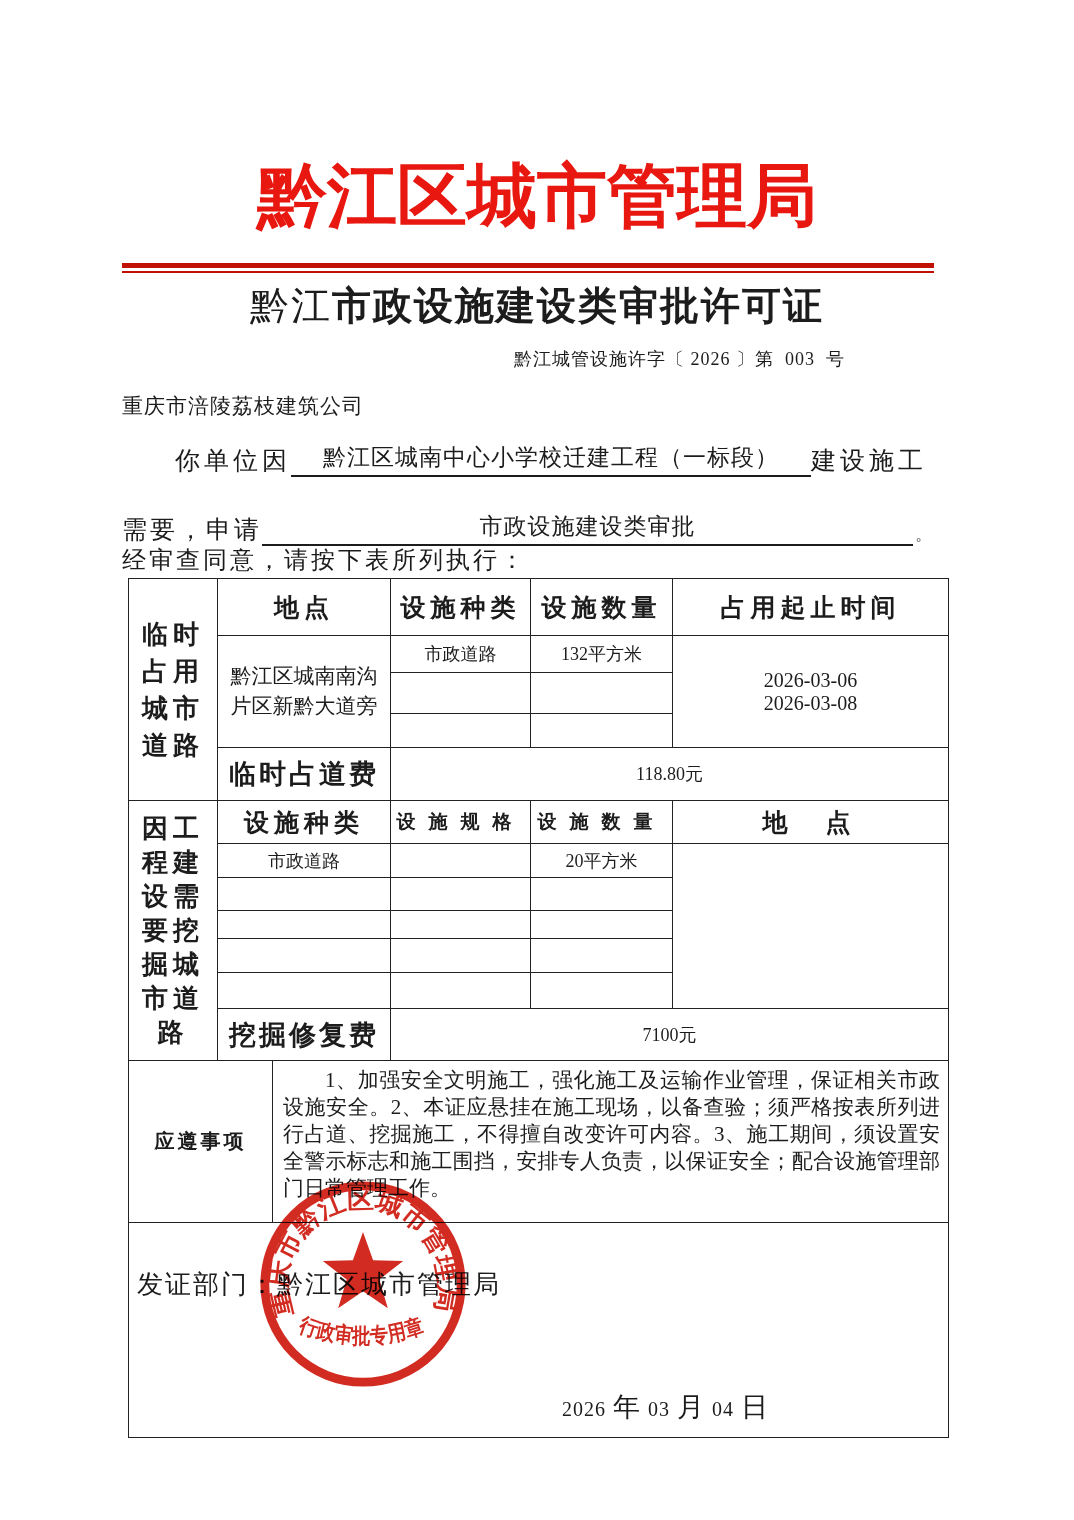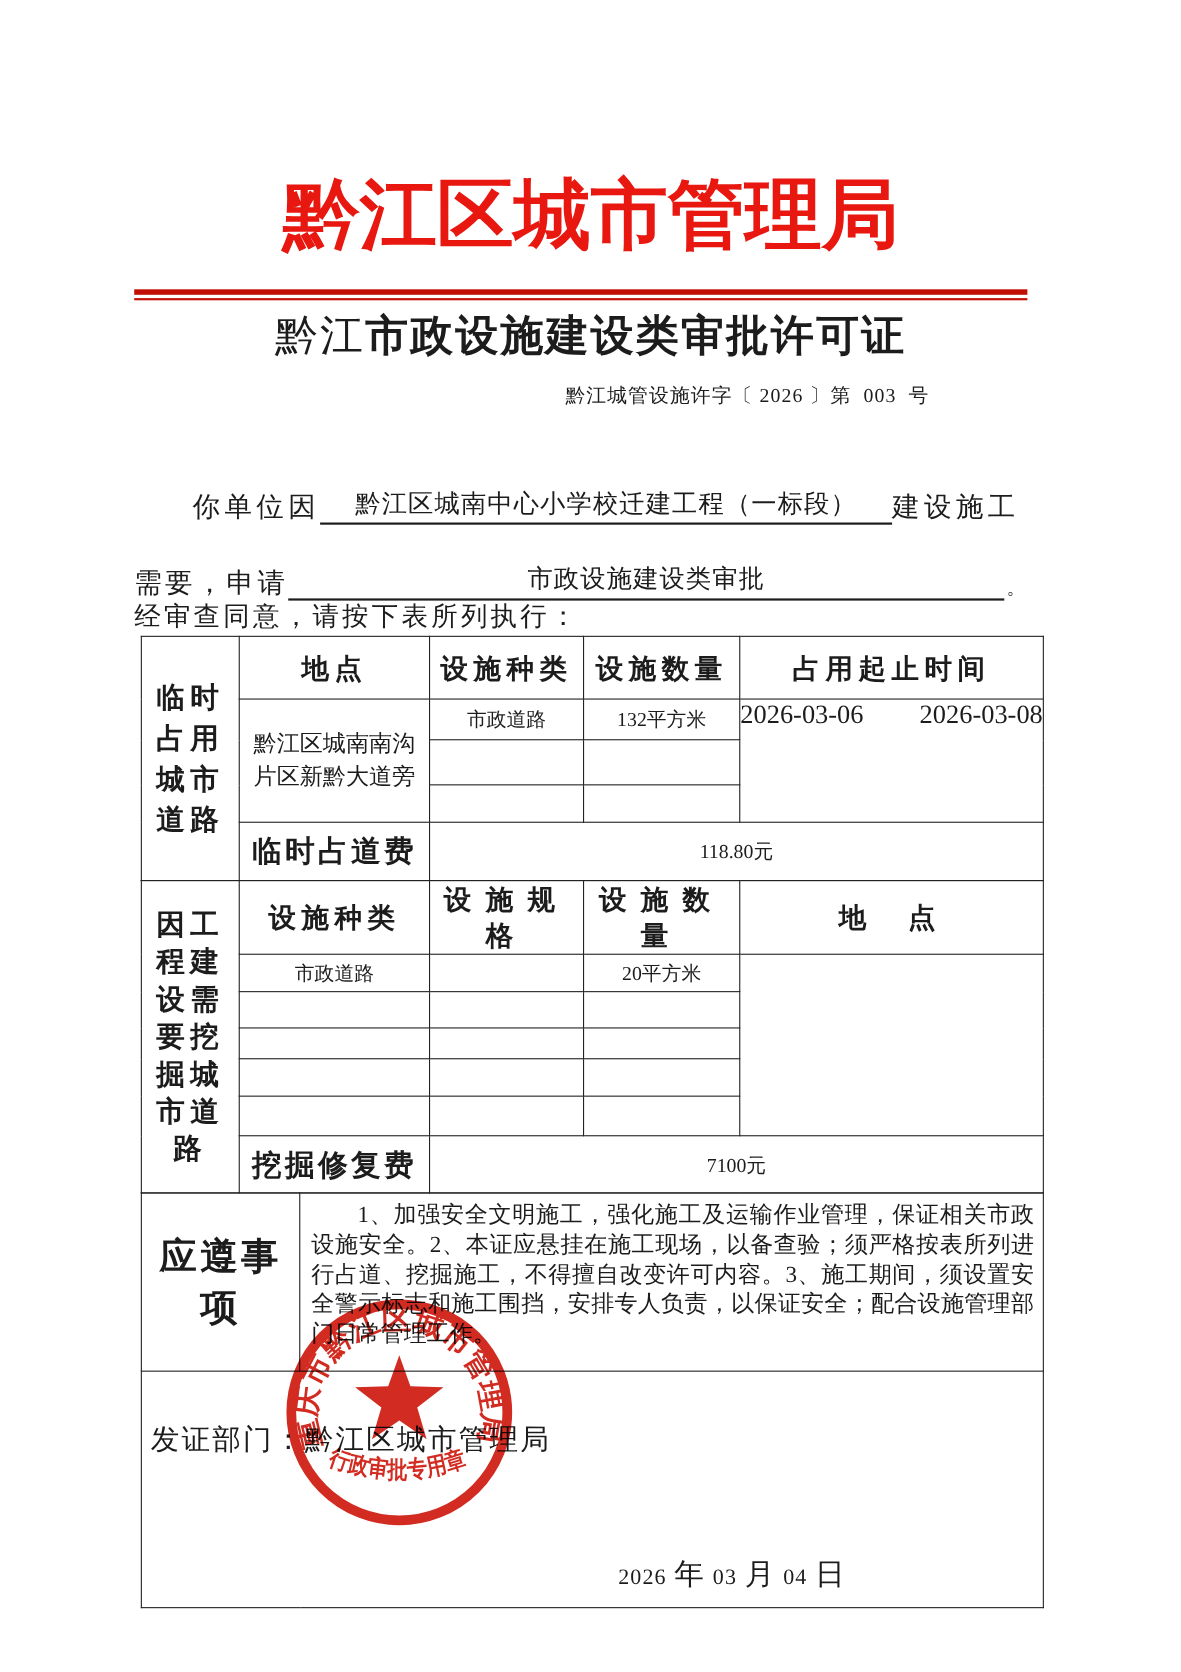--- a/index.html
+++ b/index.html
@@ -32,28 +32,28 @@
   .para2 .period{font-size:17px;padding-left:2px;}
   .para3{position:absolute;top:544px;left:122px;font-size:24px;letter-spacing:3px;}
   .tables{position:absolute;top:578px;left:128px;width:822px;}
   table{border-collapse:collapse;table-layout:fixed;width:820px;}
   table+table{margin-top:-1px;}
   td{border:1px solid #222;text-align:center;vertical-align:middle;padding:0;}
   .vlabel{font-weight:700;font-size:26px;white-space:pre-line;letter-spacing:5px;}
   .vlabel-a{line-height:37px;}
   .vlabel-b{line-height:34px;}
   .hdr{font-weight:700;font-size:25px;letter-spacing:5px;}
-  .hdr-wide{font-weight:700;font-size:25px;letter-spacing:13px;}
+  .hdr-wide{font-weight:700;font-size:19px;letter-spacing:13px;}
   .hdr-xwide{font-weight:700;font-size:25px;letter-spacing:38px;padding-left:30px;}
   .val{font-size:18px;}
   .loc{font-size:21px;line-height:1.4;padding:0 4px;}
-  .datecell{display:flex;flex-direction:row;justify-content:space-between;height:110px;font-size:24px;}
+  .datecell{display:flex;flex-direction:column;justify-content:center;height:110px;font-size:20px;}
   .fee-label{font-weight:700;font-size:27px;letter-spacing:3px;}
   .fee-val{font-size:18px;}
-  .notes-label{font-weight:700;font-size:34px;letter-spacing:3px;}
+  .notes-label{font-weight:700;font-size:20px;letter-spacing:3px;}
   .notes-cell{vertical-align:top;text-align:left;}
   .notes-text{font-size:21px;line-height:27px;text-indent:2em;margin:6px 8px 0 10px;text-align:justify;}
   .bottom-cell{position:relative;height:214px;text-align:left;}
   .issuer{position:absolute;left:8px;top:44px;font-size:26px;letter-spacing:2px;}
   .issue-date{position:absolute;left:426px;top:166px;font-size:27px;letter-spacing:1px;}
   .issue-date .num{font-size:20px;margin:0 7px;}
   .stamp{
     position:absolute;left:127px;top:598px;width:216px;height:216px;
     mix-blend-mode:multiply;opacity:0.93;z-index:4;
   }
@@ -64,20 +64,21 @@
 <div class="page">
 
   <div class="agency-title">黔江区城市管理局</div>
 
   <div class="red-rule"></div>
 
   <div class="cert-title"><span>黔江</span><span class="main">市政设施建设类审批许可证</span></div>
 
   <div class="doc-number">黔江城管设施许字〔 2026 〕第  003  号</div>
 
+  <div class="company">重庆市涪陵荔枝建筑公司</div>
 
   <div class="para para1">
     <span class="p-label">你单位因</span>
     <span class="blank">黔江区城南中心小学校迁建工程（一标段）</span>
     <span class="p-label">建设施工</span>
   </div>
 
   <div class="para para2">
     <span class="p-label">需要，申请</span>
     <span class="blank">市政设施建设类审批</span>

